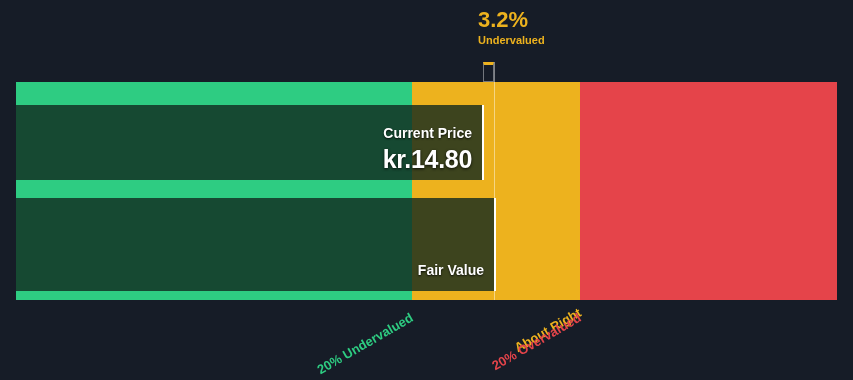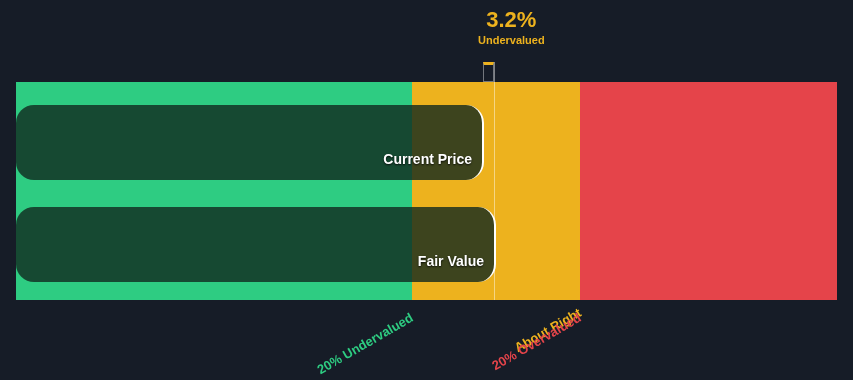--- a/index.html
+++ b/index.html
@@ -32,31 +32,30 @@
   
   .value-bar {
     position: absolute;
     left: 16px;
     display: flex;
     align-items: flex-end;
     justify-content: flex-end;
     box-sizing: border-box;
     padding: 0 10px 8px 0;
     border-right: 2px solid #ffffff;
-    border-radius: 18px;
   }
   #bar-current-price {
     top: 105px;
     height: 75px;
     width: 468px;
     background: rgba(16, 40, 30, 0.80);
   }
   #bar-fair-value {
-    top: 207px;
-    height: 75px;
+    top: 198px;
+    height: 93px;
     width: 480px;
     background: rgba(16, 40, 30, 0.80);
   }
   .bar-labels {
     text-align: right;
     line-height: 1.05;
   }
   .bar-title {
     display: block;
     color: #ffffff;
@@ -91,21 +90,21 @@
     height: 20px;
     border: 1px solid rgba(255,255,255,0.40);
     border-top: 3px solid #edb21e;
     box-sizing: border-box;
     background: transparent;
   }
   #callout {
     position: absolute;
     left: 478px;
     top: 8px;
-    text-align: center;
+    text-align: left;
     line-height: 1.1;
   }
   #callout-percent {
     display: block;
     color: #edb21e;
     font-size: 22px;
     font-weight: bold;
   }
   #callout-status {
     display: block;
@@ -149,20 +148,21 @@
 
 <div id="chart-root">
 
   <div class="zone" id="zone-under"></div>
   <div class="zone" id="zone-right"></div>
   <div class="zone" id="zone-over"></div>
 
   <div class="value-bar" id="bar-current-price">
     <div class="bar-labels">
       <span class="bar-title">Current Price</span>
+      <span class="bar-value">kr.14.80</span>
     </div>
   </div>
 
   <div class="value-bar" id="bar-fair-value">
     <div class="bar-labels">
       <span class="bar-title">Fair Value</span>
     </div>
   </div>
 
   <div id="marker-line"></div>

